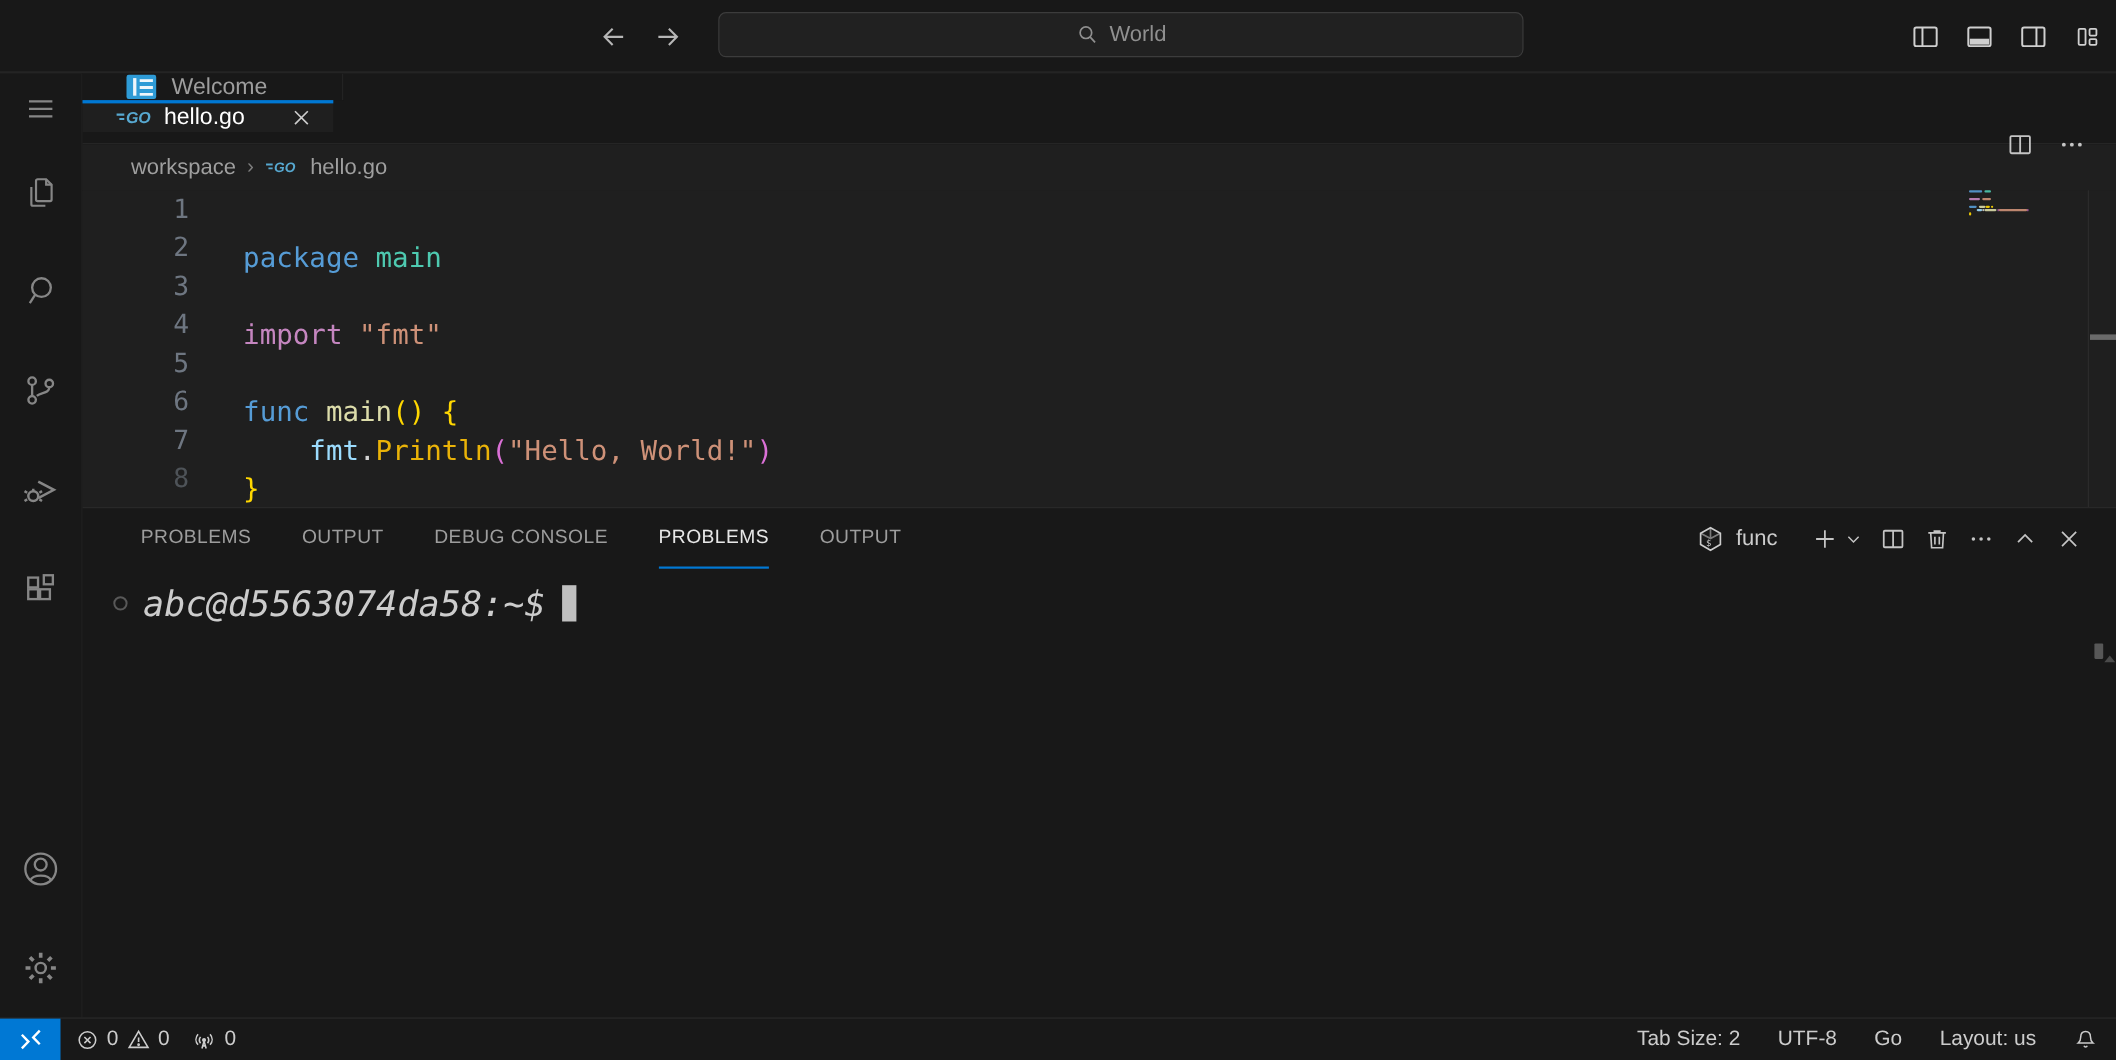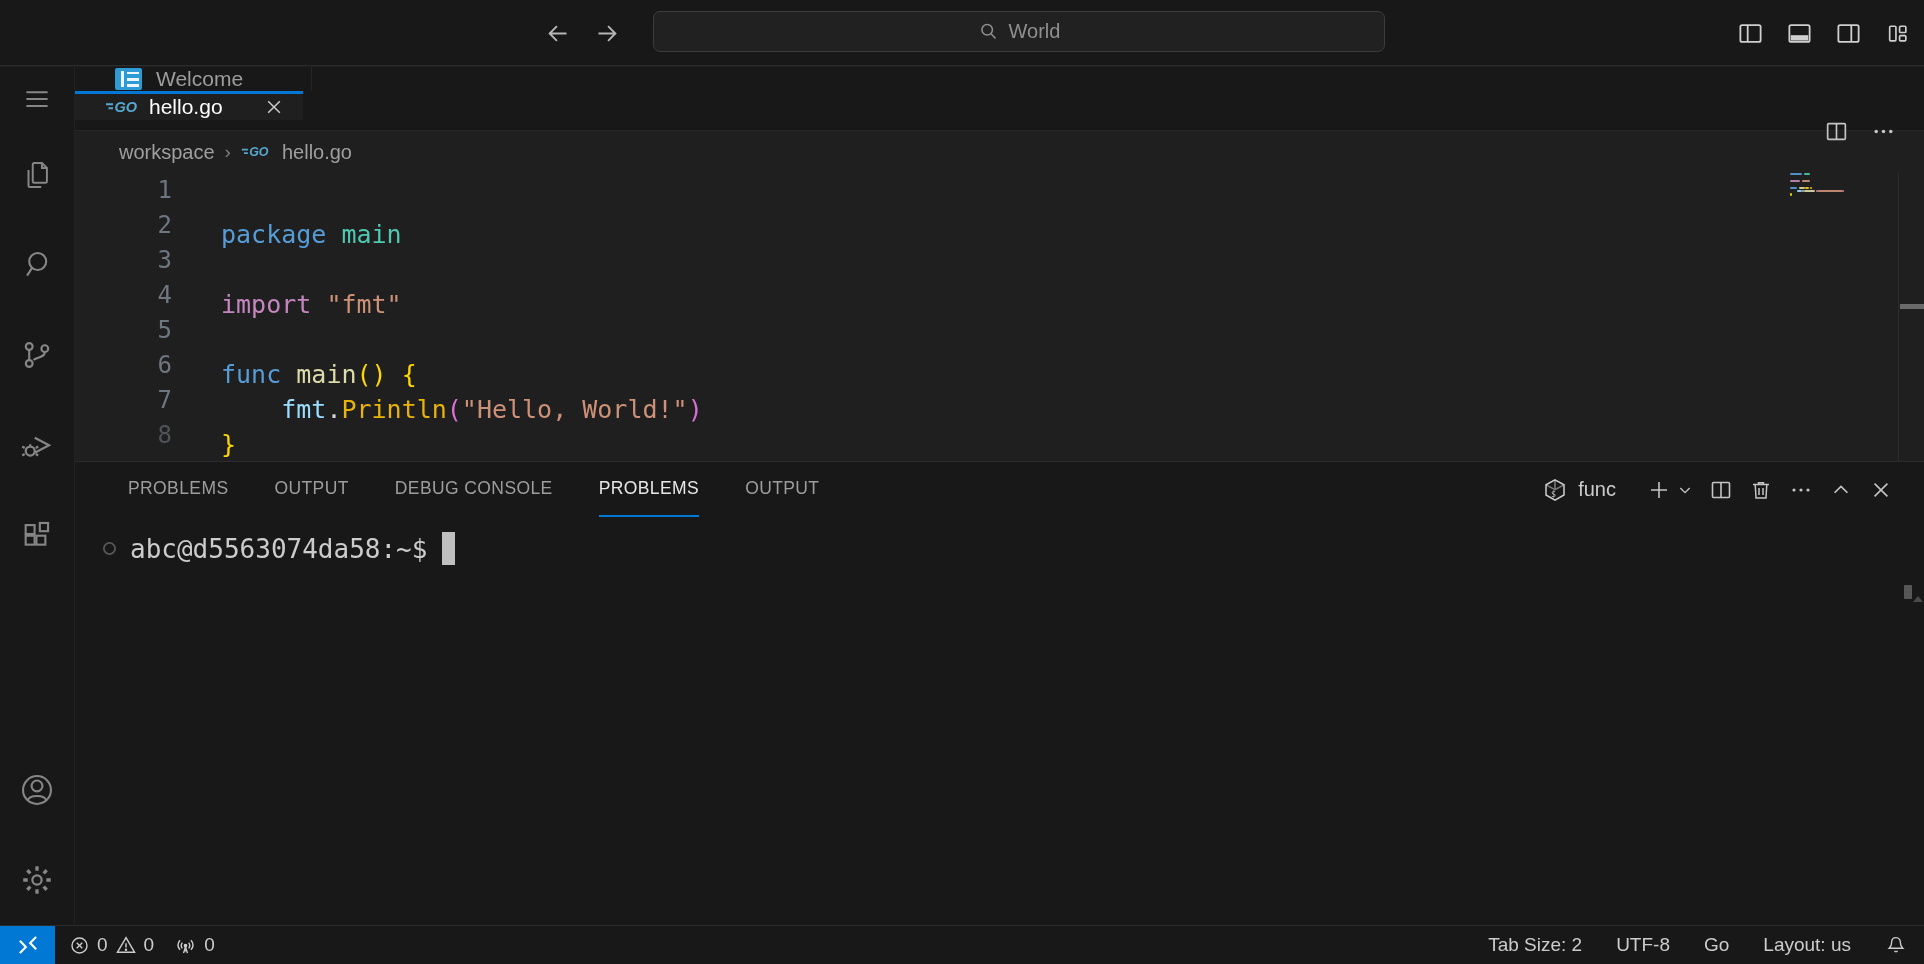--- a/index.html
+++ b/index.html
@@ -77,21 +77,21 @@
     border-bottom:2px solid transparent; letter-spacing:.4px; }
   .ptab.active { color:#e7e7e7; border-bottom-color:#0078d4; }
   .panel-toolbar { position:absolute; right:0; top:0; height:55px; display:flex; align-items:center; padding-right:30px; color:#c5c5c5; }
   .shell { display:flex; align-items:center; gap:10px; font-size:20px; color:#cccccc; margin-right:16px; }
   .pbtn { width:26px; height:26px; display:flex; align-items:center; justify-content:center; margin-left:14px; }
   .pbtn.narrow { width:18px; margin-left:4px; }
 
   .terminal { position:absolute; top:55px; left:0; right:0; bottom:0; }
   .trow { display:flex; align-items:center; margin:14px 0 0 27px; height:35px; }
   .tdot { color:#585858; }
-  .prompt { margin:0 0 0 13px; font-family:"DejaVu Sans Mono", monospace; font-size:26px; color:#cccccc; white-space:pre; }
+  .prompt { margin:0 0 0 13px; font-family:"DejaVu Sans Mono", monospace; font-size:32px; color:#cccccc; white-space:pre;font-style:italic; }
   .cursor { width:13px; height:33px; background:#bfbfbf; margin-left:15px; }
   .tmark-thumb { position:absolute; right:12px; top:68px; width:8px; height:14px; background:#575757; border-radius:1px; }
   .tmark-arrow { position:absolute; right:1px; top:74px; width:0; height:0;
     border:5px solid transparent; border-bottom:6px solid #4a4a4a; }
 
   
   .statusbar { position:absolute; bottom:0; left:0; right:0; height:39px;
     background:#181818; border-top:1px solid #2b2b2b; display:flex; align-items:center;
     font-size:19px; color:#cccccc; }
   .remote { width:55px; height:100%; background:#0078d4; color:#ffffff;

